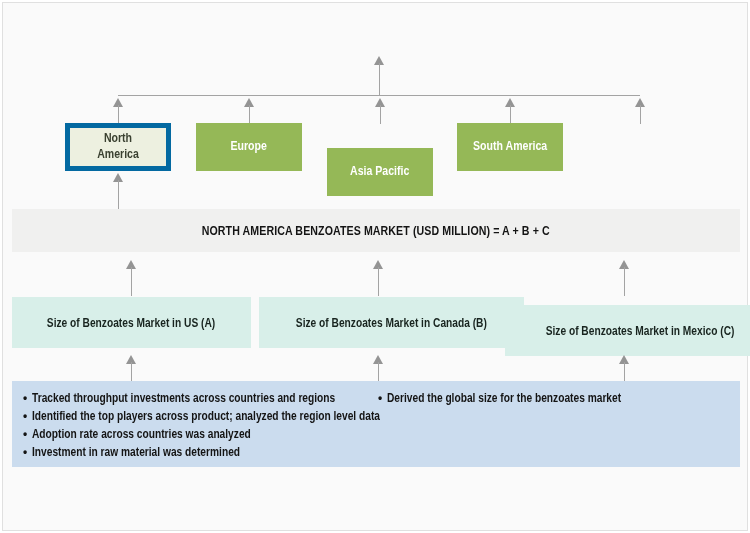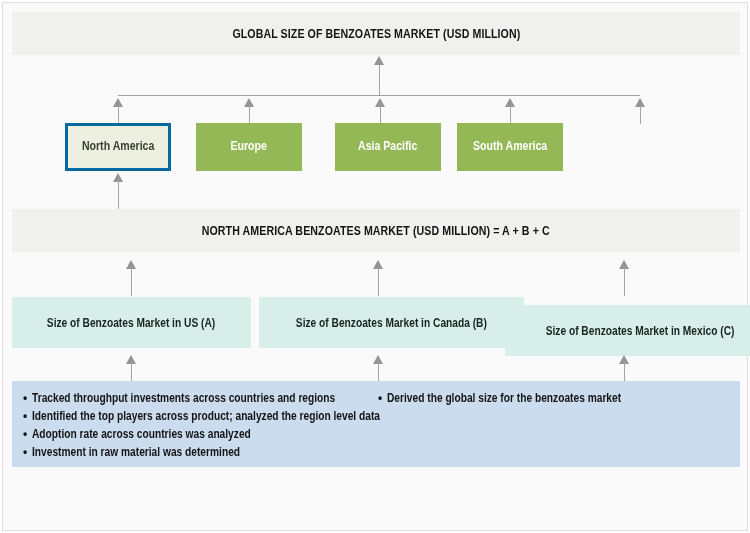--- a/index.html
+++ b/index.html
@@ -5,21 +5,21 @@
   html,body{margin:0;padding:0;background:#ffffff;}
   body{font-family:"Liberation Sans","DejaVu Sans",sans-serif;}
   #stage{position:relative;width:750px;height:533px;background:#ffffff;overflow:hidden;}
   #card{position:absolute;left:2px;top:2px;width:744px;height:527px;background:#fafafa;border:1px solid #e0e0e0;}
 
   .graybar{position:absolute;left:9px;width:728px;background:#f0f0ef;display:flex;align-items:center;justify-content:center;}
   .bar-title{font-weight:bold;font-size:12.5px;color:#141414;letter-spacing:0.1px;display:inline-block;transform:scaleX(0.85);transform-origin:center;white-space:nowrap;}
 
   .regionbox{position:absolute;top:120px;width:106px;height:48px;background:#95b857;display:flex;align-items:center;justify-content:center;text-align:center;padding:0 8px;box-sizing:border-box;}
   .regionbox .lbl{font-weight:bold;font-size:12px;color:#ffffff;line-height:1.3;display:inline-block;transform:scaleX(0.88);transform-origin:center;}
-  .regionbox.highlight{background:#edf0e0;border:3px solid #0369a1;}
+  .regionbox.highlight{background:#edf0e0;border:5px solid #0369a1;}
   .regionbox.highlight .lbl{color:#3a4030;}
 
   .tealbox{position:absolute;top:294px;height:51px;background:#d8efe9;display:flex;align-items:center;justify-content:center;}
   .tealbox .lbl{font-weight:bold;font-size:12px;color:#18241f;display:inline-block;transform:scaleX(0.85);transform-origin:center;white-space:nowrap;}
 
   .bluebox{position:absolute;left:9px;top:378px;width:728px;height:86px;background:#cbdcee;}
   .bullet-col{position:absolute;top:11px;display:flex;flex-direction:column;gap:5px;}
   .bullet-row{display:flex;align-items:flex-start;}
   .bullet-dot{font-weight:bold;font-size:12px;color:#141414;margin-right:5px;line-height:13px;}
   .bullet-text{font-weight:bold;font-size:12px;color:#141414;line-height:13px;display:inline-block;transform:scaleX(0.85);transform-origin:left center;white-space:nowrap;}
@@ -33,23 +33,20 @@
   .legend-swatch{width:18px;height:27px;background:#ffffff;padding:4px;box-shadow:0 1px 3px rgba(0,0,0,0.3);}
   .legend-swatch .fill{width:100%;height:100%;}
   .legend-text{margin-left:16px;font-style:italic;font-size:13.5px;color:#3d3d3d;display:inline-block;transform:scaleX(0.92);transform-origin:left center;white-space:nowrap;}
 </style>
 </head>
 <body>
 
 <div id="stage">
   <div id="card">
 
-    <div class="graybar" style="top:9px;height:43px;">
-      <span class="bar-title">GLOBAL SIZE OF BENZOATES MARKET (USD MILLION)</span>
-    </div>
 
     <div class="arrow-up" style="left:371px;top:53px;height:40px;">
       <div class="head"></div>
       <div class="shaft"></div>
     </div>
 
     <div class="hline" style="left:115px;top:92px;width:522px;"></div>
 
     <div class="arrow-up" style="left:110px;top:95px;height:26px;">
         <div class="head"></div>
@@ -71,21 +68,21 @@
         <div class="head"></div>
         <div class="shaft"></div>
       </div>
 
     <div class="regionbox highlight" style="left:62px;">
       <span class="lbl">North America</span>
     </div>
     <div class="regionbox" style="left:193px;align-items:center;">
       <span class="lbl">Europe</span>
     </div>
-    <div class="regionbox" style="left:332px;">
+    <div class="regionbox" style="left:324px;margin-top:25px;">
       <span class="lbl">Asia Pacific</span>
     </div>
     <div class="regionbox" style="left:454px;">
       <span class="lbl">South America</span>
     </div>
 
     <div class="arrow-up" style="left:110px;top:170px;height:36px;">
         <div class="head"></div>
         <div class="shaft"></div>
       </div>

